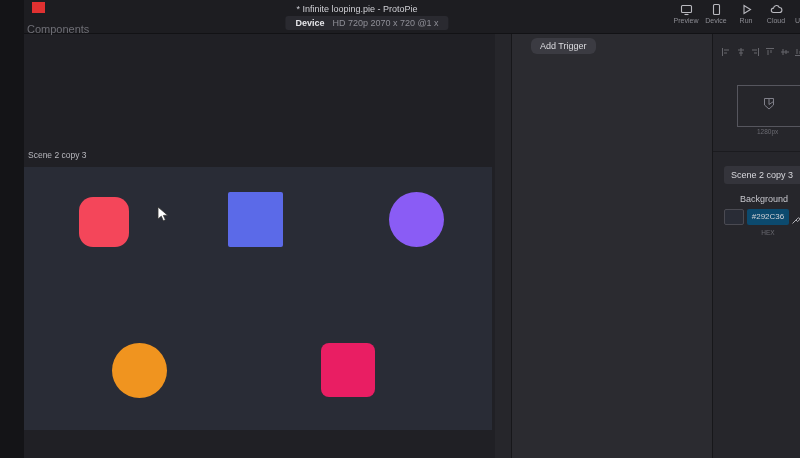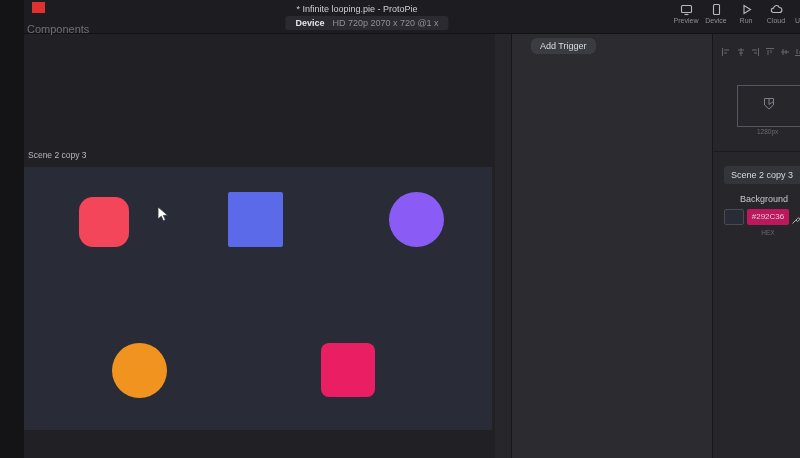--- a/index.html
+++ b/index.html
@@ -49,21 +49,21 @@
                 border:1px solid #56565e;display:flex;align-items:center;justify-content:center;}
   .h-label{position:absolute;left:90px;top:58px;font-size:6.5px;color:#6b6b72;writing-mode:vertical-rl;}
   .w-label{position:absolute;left:44px;top:95px;font-size:6.5px;color:#6b6b72;}
   .props-divider{position:absolute;left:0;top:118px;width:100%;height:1px;background:#1b1b1f;}
   .scene-field{position:absolute;left:11px;top:133px;width:90px;height:18px;background:#34343b;
                border-radius:3px;font-size:9px;color:#d9d9de;line-height:18px;
                padding-left:7px;box-sizing:border-box;cursor:default;}
   .bg-label{position:absolute;left:11px;top:161px;font-size:9px;color:#c7c7cd;padding-left:16px;}
   .swatch{position:absolute;left:11px;top:176px;width:20px;height:16px;border:1px solid #4a4a52;
           border-radius:2px;box-sizing:border-box;}
-  .hex-field{position:absolute;left:34px;top:176px;width:42px;height:16px;background:#be185d;
+  .hex-field{position:absolute;left:34px;top:176px;width:42px;height:16px;background:#0c4a6e;
              border-radius:2px;font-size:8px;color:#d2d2d7;line-height:16px;text-align:center;}
   .dropper{position:absolute;left:78px;top:178px;}
   .fill-field{position:absolute;left:88px;top:176px;width:22px;height:16px;background:#232328;
               border:1px solid #53535b;border-radius:2px;font-size:8px;color:#d2d2d7;
               line-height:14px;text-align:center;box-sizing:border-box;}
   .hex-cap{position:absolute;left:34px;top:196px;width:42px;text-align:center;font-size:6.5px;color:#696970;}
   .fill-cap{position:absolute;left:88px;top:196px;width:22px;text-align:center;font-size:6.5px;color:#696970;}
 </style>
 </head>
 <body>

